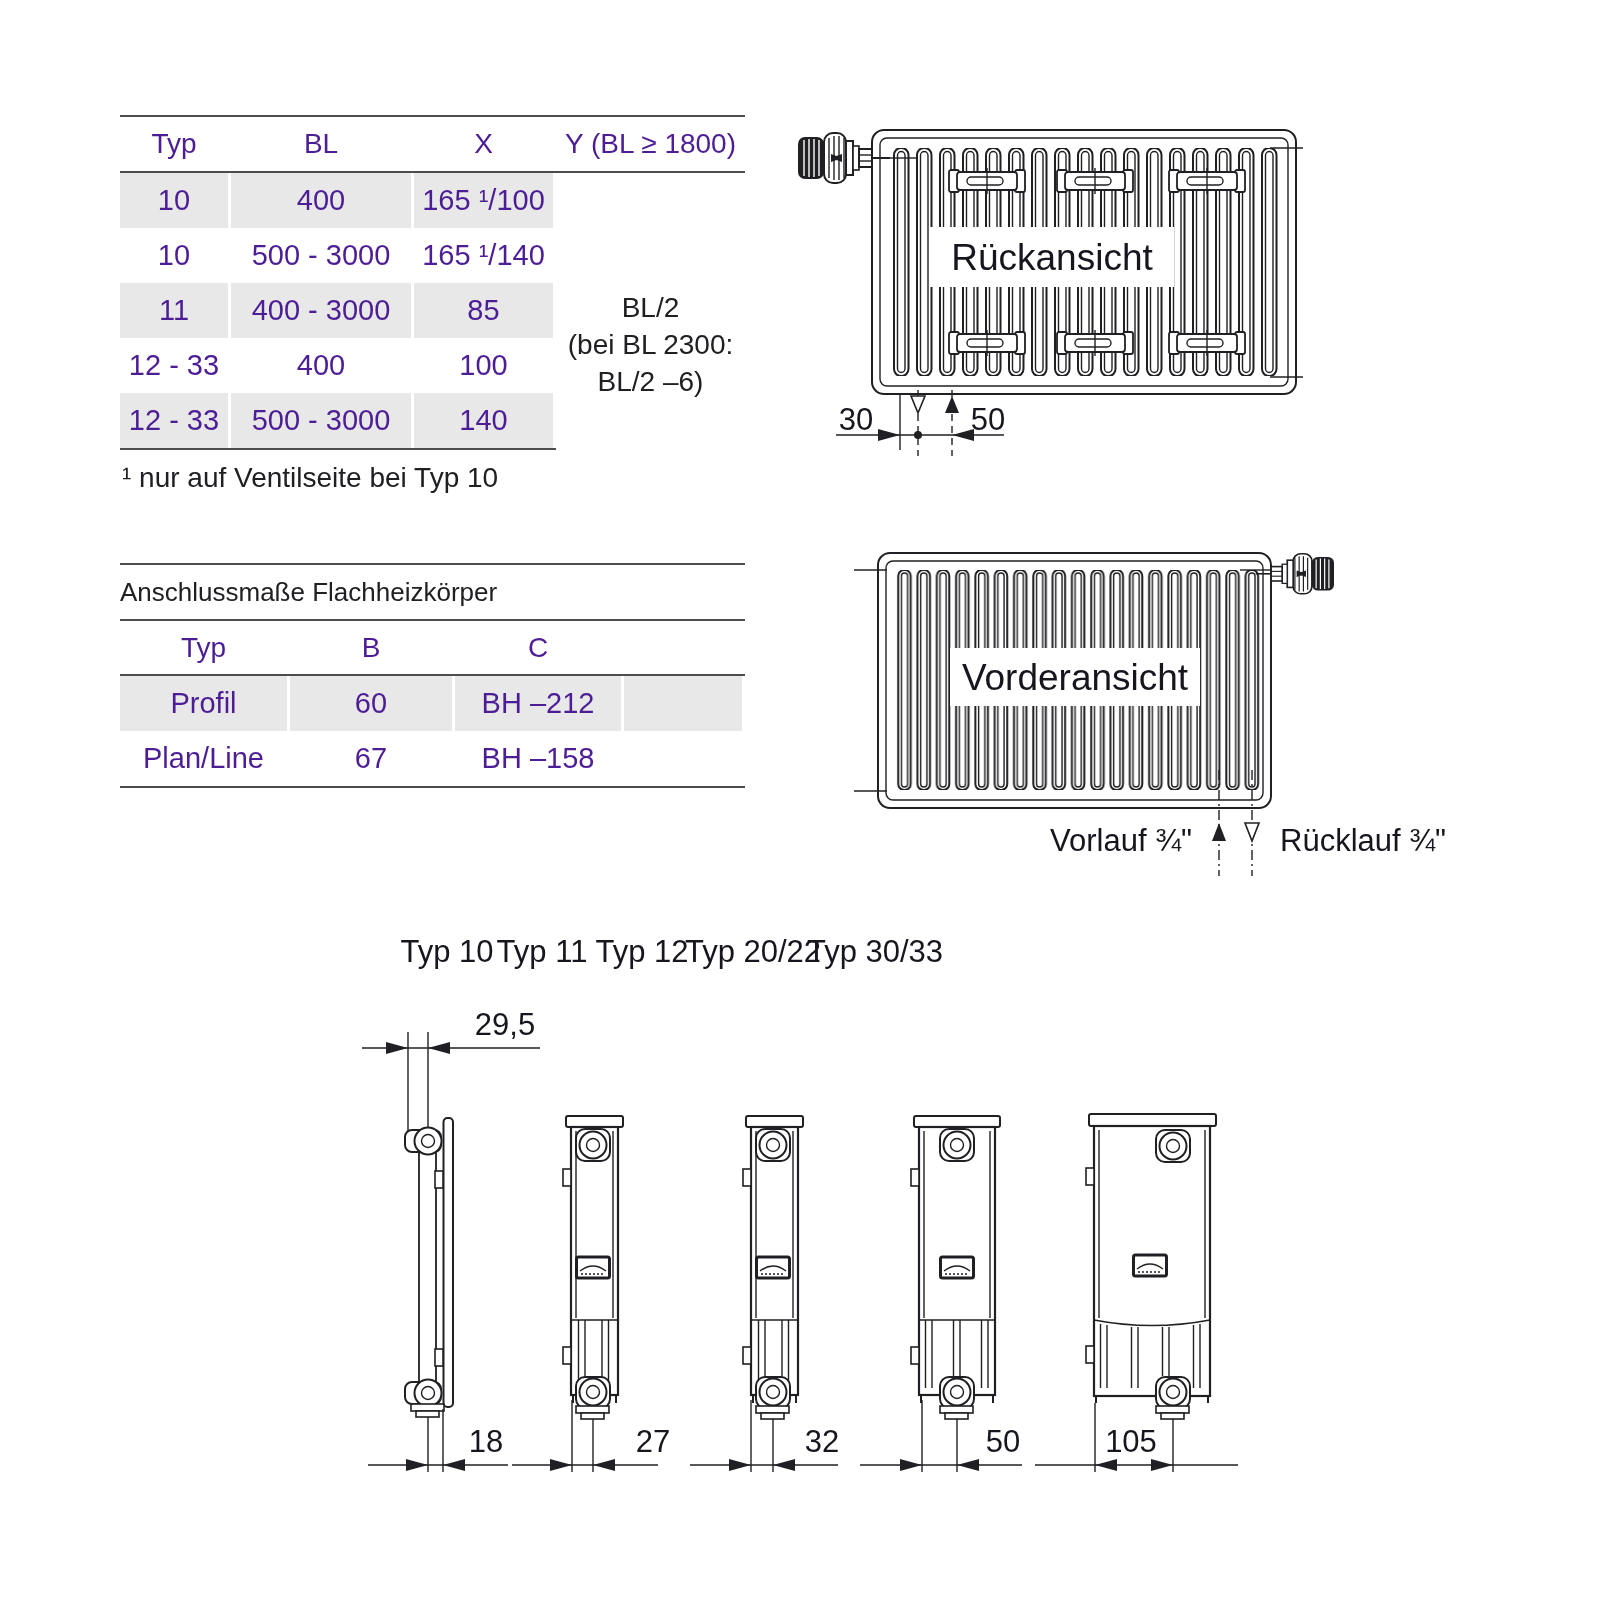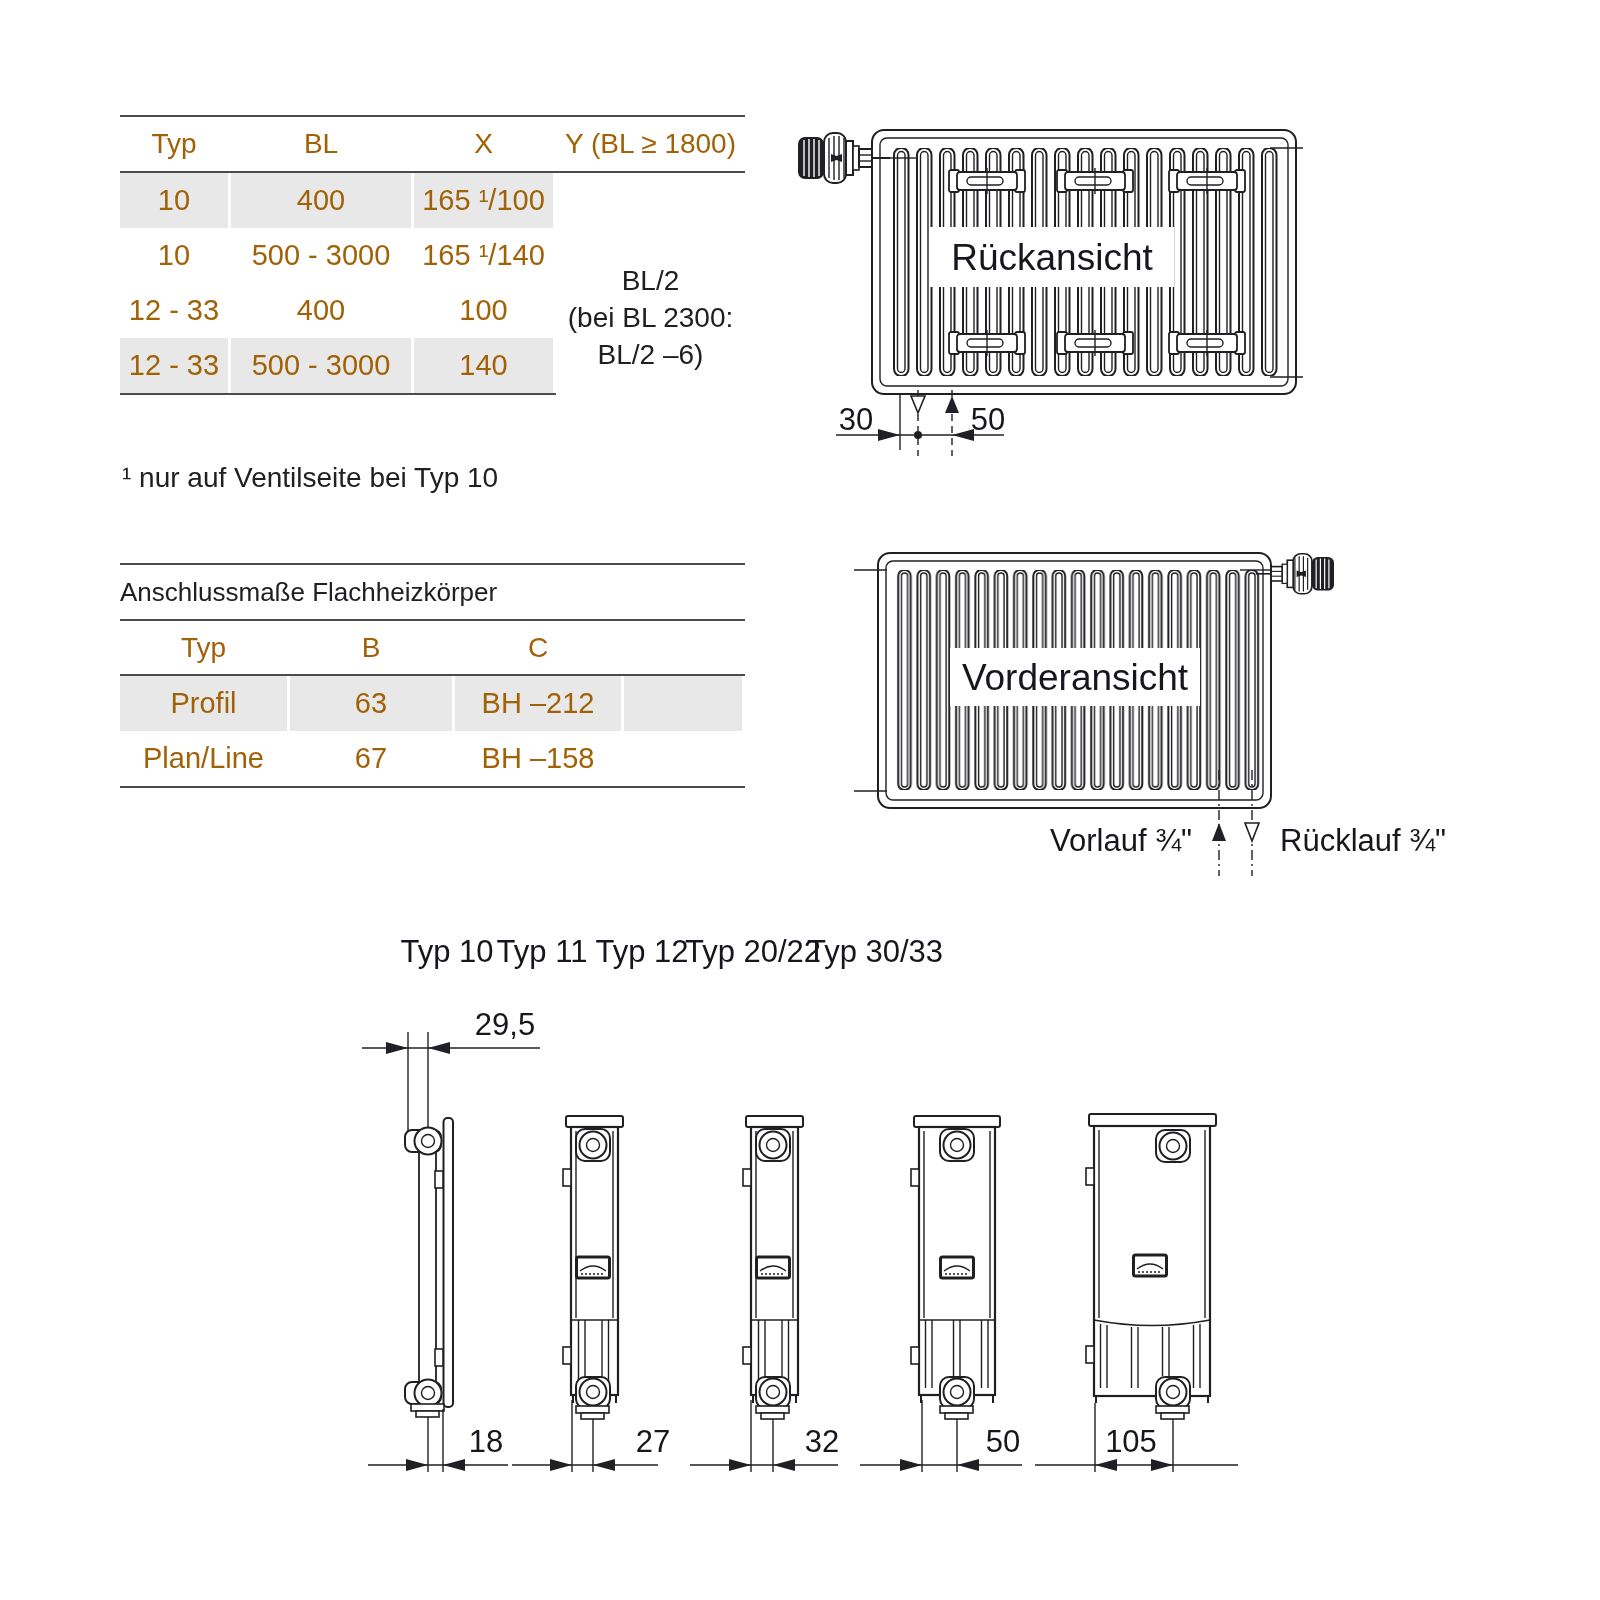--- a/index.html
+++ b/index.html
@@ -5,21 +5,21 @@
   html,body{margin:0;padding:0;background:#fff;}
   .canvas{position:relative;width:1600px;height:1600px;background:#fff;overflow:hidden;
           font-family:"Liberation Sans", sans-serif;color:#202024;}
   .abs{position:absolute;}
 
   
   .spec{left:120px;top:115px;width:625px;border-top:2.5px solid #4c4c4c;border-bottom:2.5px solid #4c4c4c;}
   .conn{left:120px;top:563px;width:625px;border-top:2.5px solid #4c4c4c;border-bottom:2.5px solid #4c4c4c;}
   .trow{display:grid;grid-template-columns:108px 180px 139px 189px;column-gap:3px;}
   .crow{display:grid;grid-template-columns:167px 162px 166px 118px;column-gap:3px;}
-  .cell{text-align:center;font-size:29px;line-height:55px;white-space:nowrap;color:#a16207;}
+  .cell{text-align:center;font-size:29px;line-height:55px;white-space:nowrap;color:#4c1d95;}
   .thead{border-bottom:2.5px solid #4c4c4c;}
   .thead .cell{line-height:54px;font-size:28px;}
   .shade{background:#e8e8e8;}
   .tbody{position:relative;}
   .ybox{position:absolute;left:436px;top:0;width:189px;height:100%;display:flex;flex-direction:column;
         justify-content:center;text-align:center;font-size:28px;line-height:37px;background:#fff;margin-top:34px;}
   .title-row{height:54px;line-height:54px;font-weight:normal;font-size:26px;border-bottom:2.5px solid #4c4c4c;}
   .conn .thead .cell{line-height:53px;}
   .conn .cell{line-height:55px;}
   .footnote{left:122px;top:462px;font-size:28px;color:#202024;}
@@ -54,20 +54,26 @@
         <div class="cell shade">165 ¹/100</div>
         <div class="cell"></div>
       </div>
       <div class="trow">
         <div class="cell">10</div>
         <div class="cell">500 - 3000</div>
         <div class="cell">165 ¹/140</div>
         <div class="cell"></div>
       </div>
       <div class="trow">
+        <div class="cell shade">11</div>
+        <div class="cell shade">400 - 3000</div>
+        <div class="cell shade">85</div>
+        <div class="cell"></div>
+      </div>
+      <div class="trow">
         <div class="cell">12 - 33</div>
         <div class="cell">400</div>
         <div class="cell">100</div>
         <div class="cell"></div>
       </div>
       <div class="trow">
         <div class="cell shade">12 - 33</div>
         <div class="cell shade">500 - 3000</div>
         <div class="cell shade">140</div>
         <div class="cell"></div>
@@ -84,21 +90,21 @@
   <div class="abs conn">
     <div class="title-row">Anschlussmaße Flachheizkörper</div>
     <div class="crow thead">
       <div class="cell">Typ</div>
       <div class="cell">B</div>
       <div class="cell">C</div>
       <div class="cell"></div>
     </div>
     <div class="crow">
       <div class="cell shade">Profil</div>
-      <div class="cell shade">63</div>
+      <div class="cell shade">60</div>
       <div class="cell shade">BH –212</div>
       <div class="cell shade"></div>
     </div>
     <div class="crow">
       <div class="cell">Plan/Line</div>
       <div class="cell">67</div>
       <div class="cell">BH –158</div>
       <div class="cell"></div>
     </div>
   </div>

